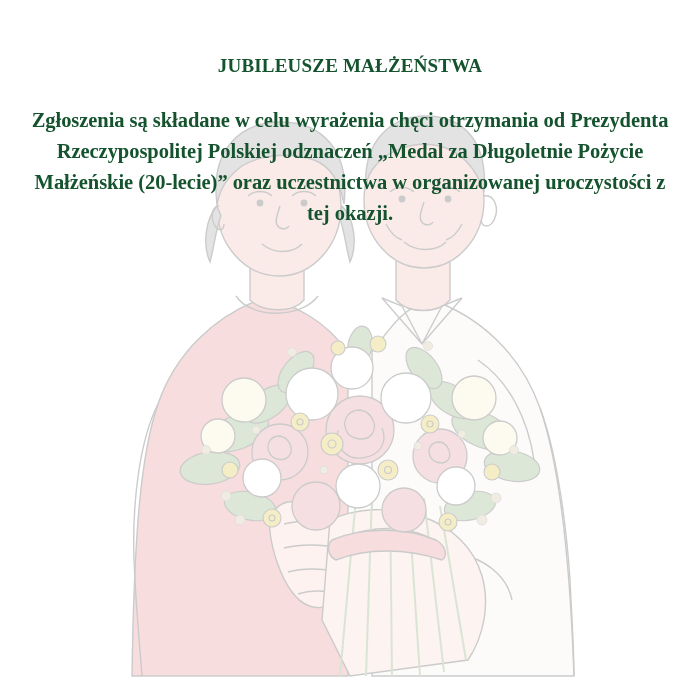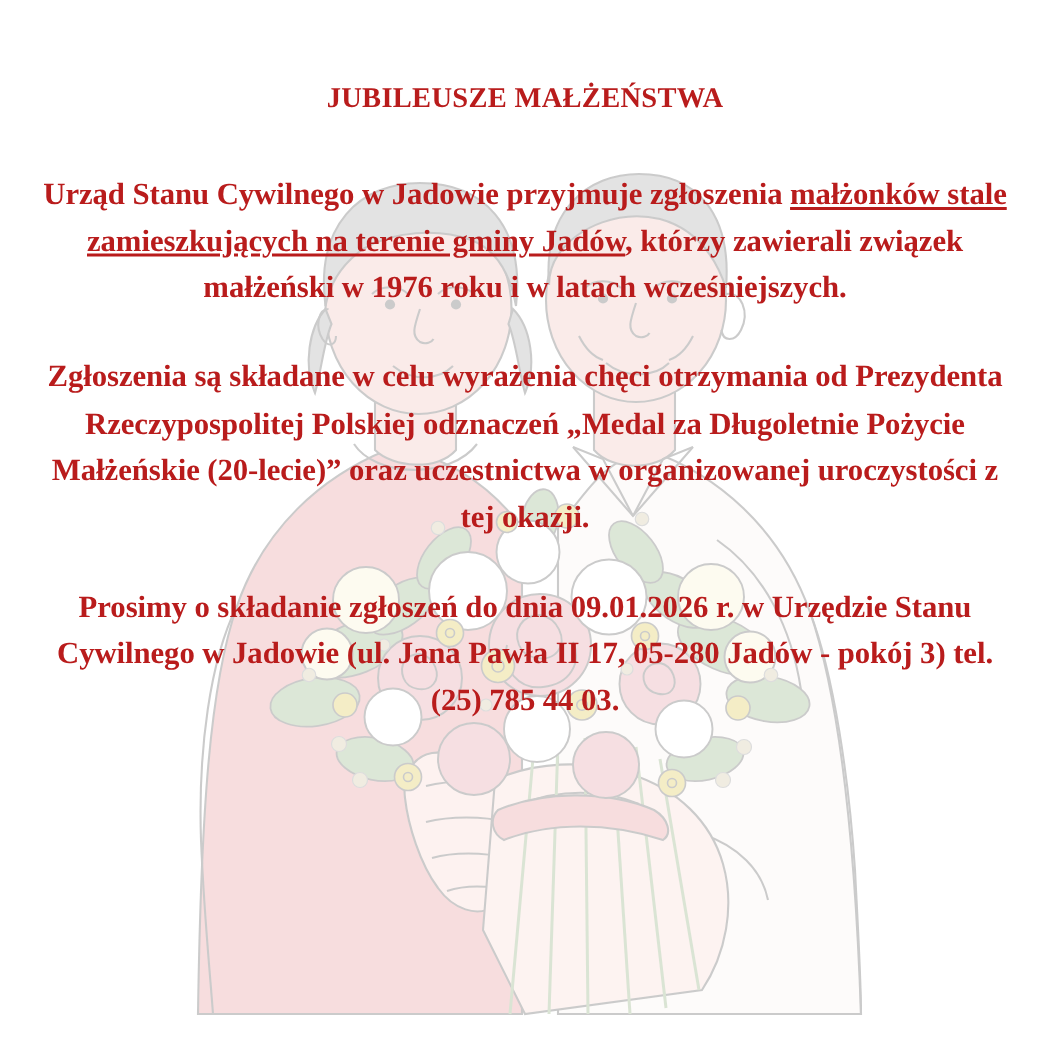--- a/index.html
+++ b/index.html
@@ -7,21 +7,21 @@
     padding: 0;
     background: #ffffff;
   }
   #page {
     position: relative;
     width: 700px;
     height: 700px;
     background: #ffffff;
     overflow: hidden;
     font-family: "Liberation Serif", "DejaVu Serif", serif;
-    color: #b91c1c;
+    color: #14532d;
   }
 
   
   #illustration {
     position: absolute;
     left: 0; top: 0;
     width: 700px; height: 700px;
     pointer-events: none;
   }
   #illustration svg { display: block; width: 700px; height: 700px; }
@@ -227,24 +227,20 @@
         </g>
 
       </g>
     </svg>
   </div>
 
   <div id="content">
 
     <h1 class="doc-title">JUBILEUSZE MAŁŻEŃSTWA</h1>
 
-    <p class="para p1">
-      <span>Urząd Stanu Cywilnego w Jadowie przyjmuje zgłoszenia </span><span class="u">małżonków stale zamieszkujących na terenie gminy Jadów</span><span>, którzy zawierali związek małżeński w 1976 roku i w latach wcześniejszych.</span>
-    </p>
 
     <p class="para p2">Zgłoszenia są składane w celu wyrażenia chęci otrzymania od Prezydenta Rzeczypospolitej Polskiej  odznaczeń „Medal za Długoletnie Pożycie Małżeńskie (20-lecie)” oraz uczestnictwa w organizowanej uroczystości z tej okazji.</p>
 
 
-    <p class="para p4">Prosimy o składanie zgłoszeń do dnia 09.01.2026 r. w Urzędzie Stanu Cywilnego w Jadowie (ul. Jana Pawła II 17, 05-280 Jadów - pokój 3) tel. (25) 785 44 03.</p>
 
   </div>
 
 </div>
 
 </body></html>

